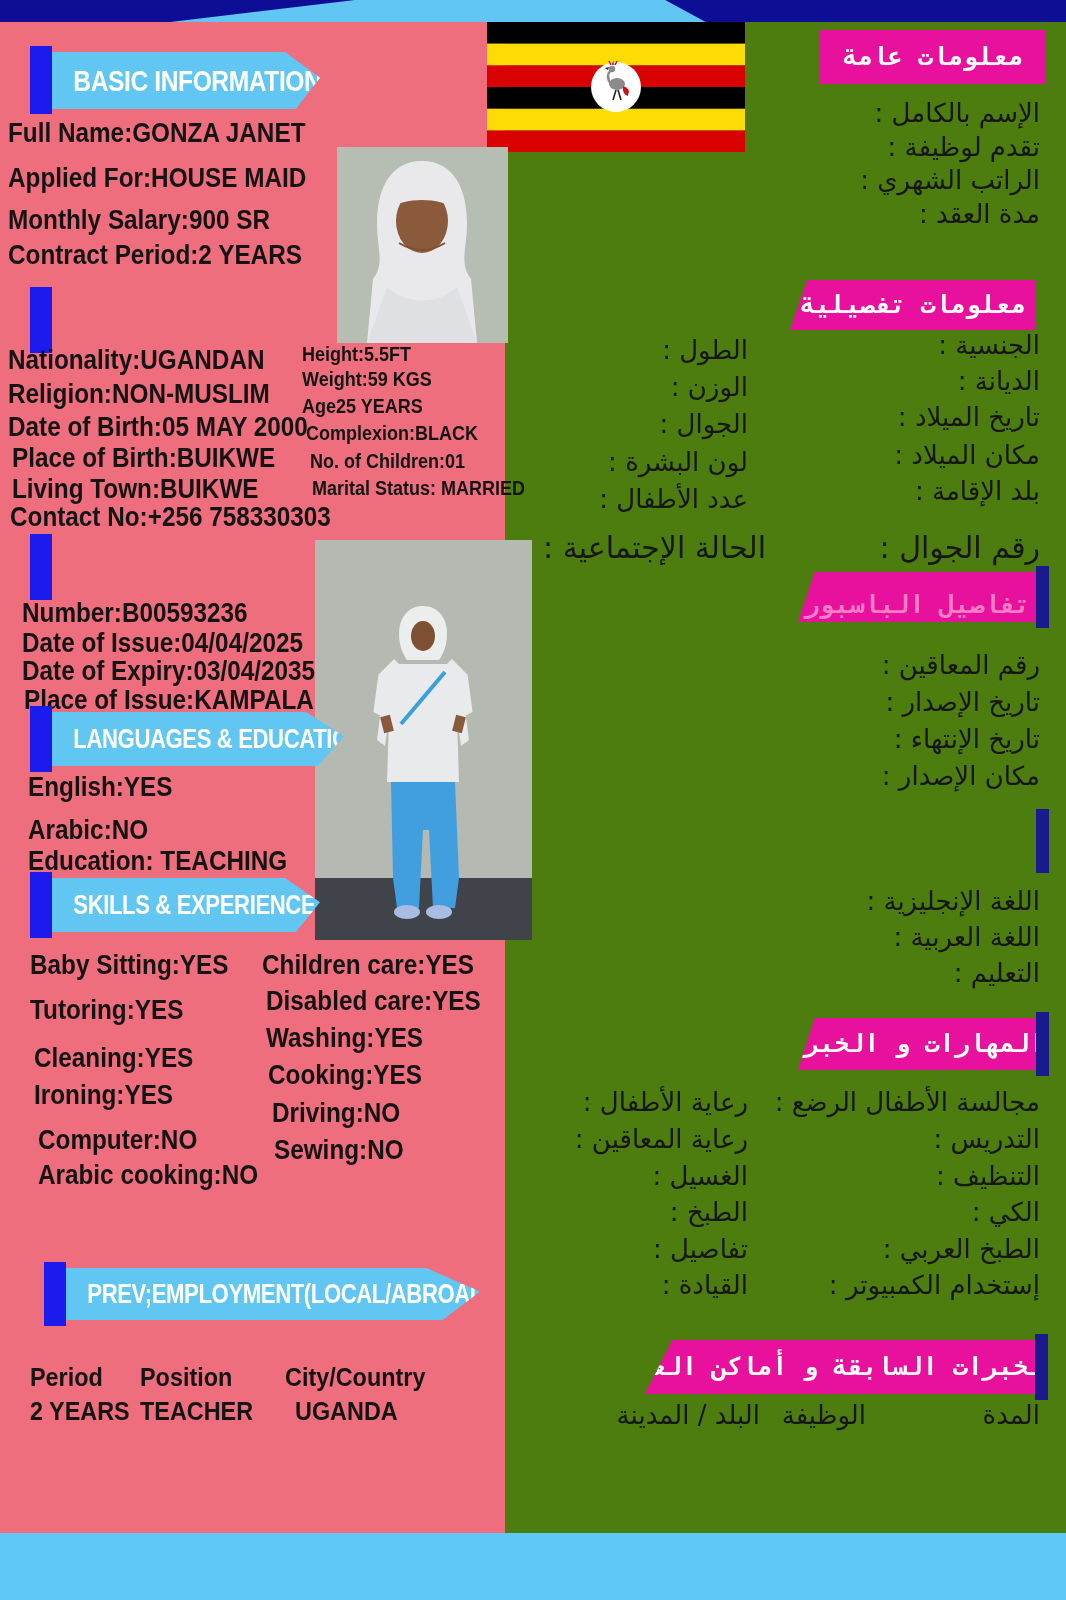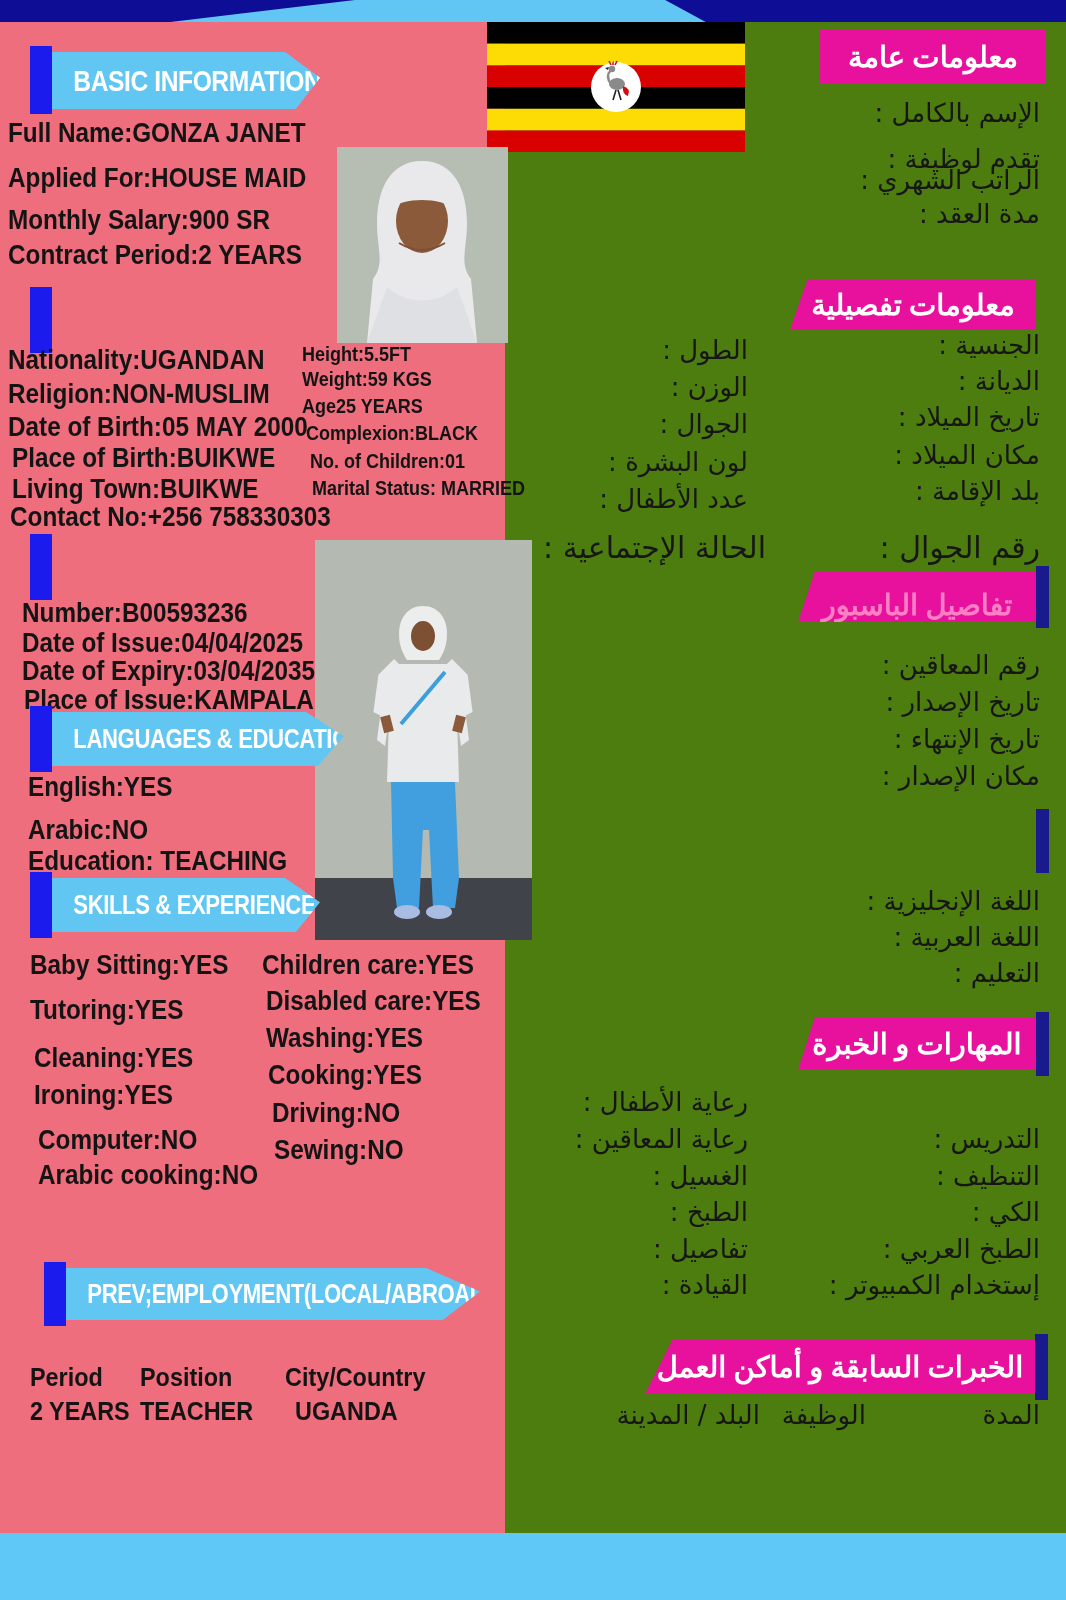--- a/index.html
+++ b/index.html
@@ -28,21 +28,21 @@
           transform:scaleX(.9);transform-origin:left center;}
   .en-row.sm{font-size:20px;}
   .en-row.hdr{font-size:26px;}
 
   
   .ar{direction:rtl;font-family:"DejaVu Sans",sans-serif;color:#161616;font-size:26px;
       white-space:nowrap;text-align:right;}
   .ar.big{font-size:30px;}
   .ar-banner{background:#e8119e;display:flex;align-items:center;justify-content:center;}
   .ar-banner.skew{clip-path:polygon(7% 0,100% 0,100% 100%,0 100%);}
-  .ar-banner-text{color:#ffffff;font-family:Liberation Serif, serif;font-size:29px;
+  .ar-banner-text{color:#ffffff;font-family:Liberation Mono, monospace;font-size:25px;
                   font-weight:bold;direction:rtl;white-space:nowrap;}
   .ar-banner-text.pinkish{color:#ff7fc4;position:relative;top:8px;}
   .navy-tab{width:13px;background:#1a1a8f;}
 
   .photo{overflow:hidden;}
 </style>
 </head>
 <body>
 
 <div id="canvas">
@@ -165,21 +165,21 @@
   <div class="abs en-row hdr" style="left:140px;top:1362px">Position</div>
   <div class="abs en-row hdr" style="left:285px;top:1362px">City/Country</div>
   <div class="abs en-row hdr" style="left:30px;top:1396px">2 YEARS</div>
   <div class="abs en-row hdr" style="left:140px;top:1396px">TEACHER</div>
   <div class="abs en-row hdr" style="left:295px;top:1396px">UGANDA</div>
 
   <div class="abs ar-banner" style="left:820px;top:30px;width:226px;height:54px">
     <span class="ar-banner-text">معلومات عامة</span>
   </div>
   <div class="abs ar" style="right:26px;top:98px">الإسم بالكامل :</div>
-  <div class="abs ar" style="right:26px;top:144px">تقدم لوظيفة :</div>
+  <div class="abs ar" style="right:26px;top:132px">تقدم لوظيفة :</div>
   <div class="abs ar" style="right:26px;top:165px">الراتب الشهري :</div>
   <div class="abs ar" style="right:26px;top:199px">مدة العقد :</div>
 
   <div class="abs ar-banner skew" style="left:790px;top:280px;width:246px;height:50px">
     <span class="ar-banner-text">معلومات تفصيلية</span>
   </div>
   <div class="abs ar" style="right:26px;top:330px">الجنسية  :</div>
   <div class="abs ar" style="right:26px;top:366px">الديانة :</div>
   <div class="abs ar" style="right:26px;top:402px">تاريخ الميلاد :</div>
   <div class="abs ar" style="right:26px;top:440px">مكان الميلاد :</div>
@@ -204,20 +204,21 @@
 
   <div class="abs navy-tab" style="left:1036px;top:809px;height:64px"></div>
   <div class="abs ar" style="right:26px;top:886px">اللغة الإنجليزية :</div>
   <div class="abs ar" style="right:26px;top:922px">اللغة العربية :</div>
   <div class="abs ar" style="right:26px;top:958px">التعليم :</div>
 
   <div class="abs navy-tab" style="left:1036px;top:1012px;height:64px"></div>
   <div class="abs ar-banner skew" style="left:798px;top:1018px;width:238px;height:52px">
     <span class="ar-banner-text">المهارات و الخبرة</span>
   </div>
+  <div class="abs ar" style="right:26px;top:1087px">مجالسة الأطفال الرضع :</div>
   <div class="abs ar" style="right:26px;top:1124px">التدريس :</div>
   <div class="abs ar" style="right:26px;top:1161px">التنظيف  :</div>
   <div class="abs ar" style="right:26px;top:1197px">الكي :</div>
   <div class="abs ar" style="right:26px;top:1234px">الطبخ العربي :</div>
   <div class="abs ar" style="right:26px;top:1270px">إستخدام الكمبيوتر  :</div>
 
   <div class="abs ar" style="right:318px;top:1087px">رعاية الأطفال :</div>
   <div class="abs ar" style="right:318px;top:1124px">رعاية المعاقين :</div>
   <div class="abs ar" style="right:318px;top:1161px">الغسيل  :</div>
   <div class="abs ar" style="right:318px;top:1197px">الطبخ :</div>

